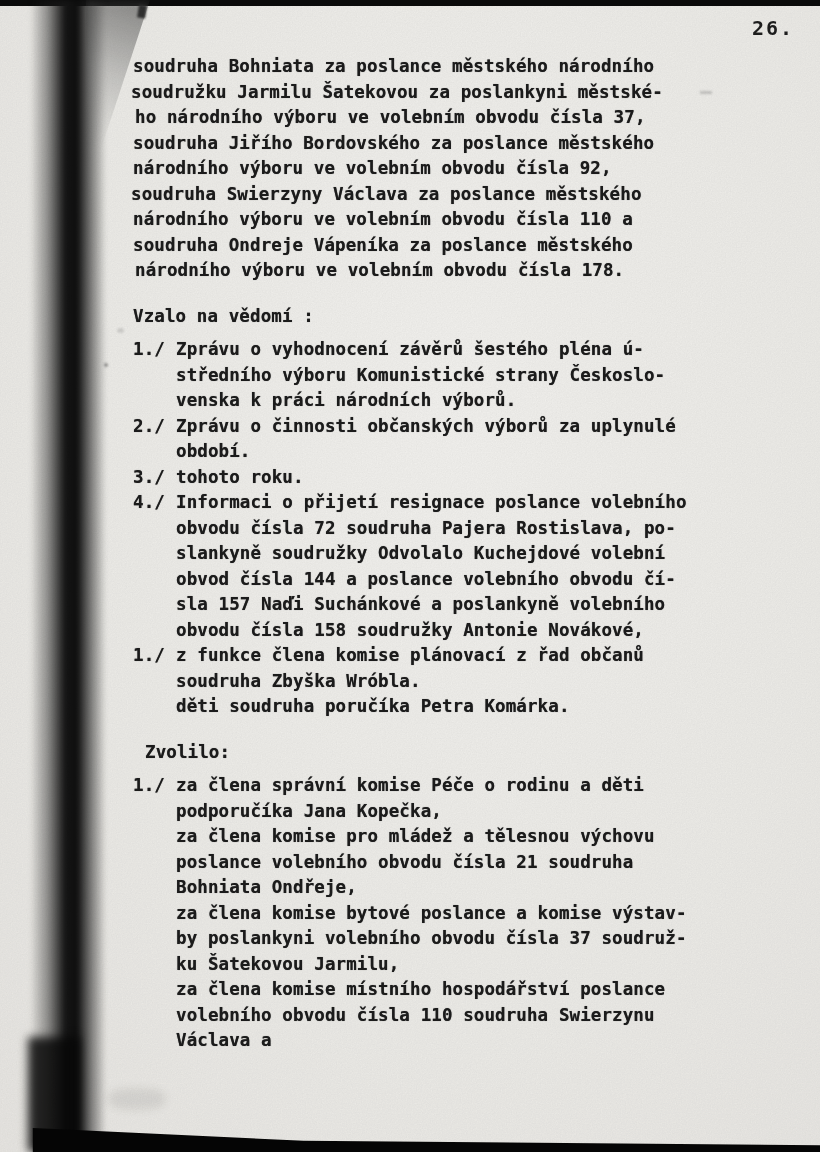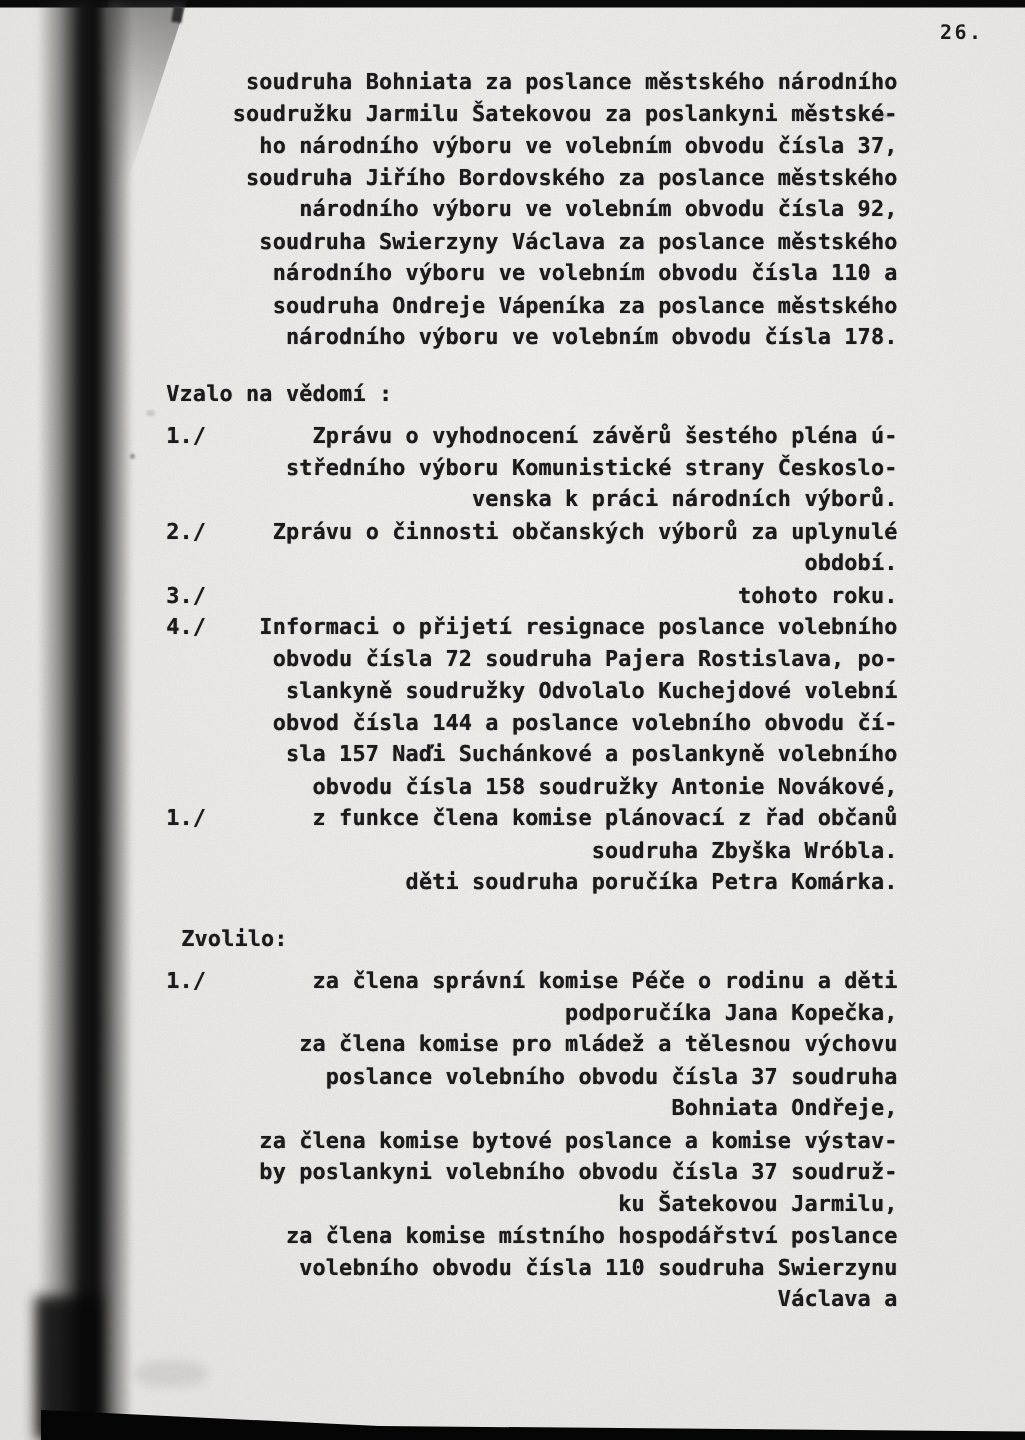--- a/index.html
+++ b/index.html
@@ -33,30 +33,30 @@
   .bottom-edge{position:absolute;left:0;bottom:0;width:820px;height:28px;background:#060606;
     clip-path:polygon(4% 14%, 37% 60%, 100% 76%, 100% 100%, 4% 100%);}
   .speck{position:absolute;background:rgba(50,50,50,0.45);border-radius:50%;filter:blur(1px);}
   #speck1{left:104px;top:363px;width:4px;height:4px;}
   #speck2{left:117px;top:328px;width:7px;height:5px;opacity:.35;}
   #speck3{left:108px;bottom:42px;width:58px;height:22px;opacity:.22;border-radius:40%;filter:blur(4px);}
   #speck4{left:700px;top:91px;width:12px;height:3px;border-radius:0;opacity:.5;}
   .noise{position:absolute;inset:0;opacity:0.06;pointer-events:none;}
 
   
-  .pageno{position:absolute;top:16px;left:752px;font-size:16px;font-weight:700;
+  .pageno{position:absolute;top:16px;left:752px;font-size:20px;font-weight:700;
     color:#1f1f1f;letter-spacing:2px;}
 
   
   .content{position:absolute;left:133px;top:54px;width:585px;
     color:#1d1d1d;font-size:17.5px;line-height:25.5px;font-weight:700;
     letter-spacing:0.1px;
     text-shadow:0 0 0.7px rgba(25,25,25,0.75);
     filter:blur(0.25px);}
-  .line{white-space:pre;text-align:right;}
+  .line{white-space:pre;}
   .intro .line:nth-child(3n){margin-left:2px;}
   .intro .line:nth-child(4n+2){margin-left:-2px;}
   .heading{margin-top:20px;margin-bottom:8px;}
   .heading.tight{margin-top:4px;}
   .heading.indent{margin-left:12px;}
   .item{display:flex;}
   .item .num{width:43px;flex:none;}
   .item .lines{flex:1;}
 </style>
 </head>
@@ -140,21 +140,21 @@
     </div>
 
     <div class="heading indent">Zvolilo:</div>
 
     <div class="item">
       <span class="num">1./</span>
       <span class="lines">
         <div class="line">za člena správní komise Péče o rodinu a děti</div>
         <div class="line">podporučíka Jana Kopečka,</div>
         <div class="line">za člena komise pro mládež a tělesnou výchovu</div>
-        <div class="line">poslance volebního obvodu čísla 37 soudruha</div>
+        <div class="line">poslance volebního obvodu čísla 21 soudruha</div>
         <div class="line">Bohniata Ondřeje,</div>
         <div class="line">za člena komise bytové poslance a komise výstav-</div>
         <div class="line">by poslankyni volebního obvodu čísla 37 soudruž-</div>
         <div class="line">ku Šatekovou Jarmilu,</div>
         <div class="line">za člena komise místního hospodářství poslance</div>
         <div class="line">volebního obvodu čísla 110 soudruha Swierzynu</div>
         <div class="line">Václava a</div>
       </span>
     </div>
 

